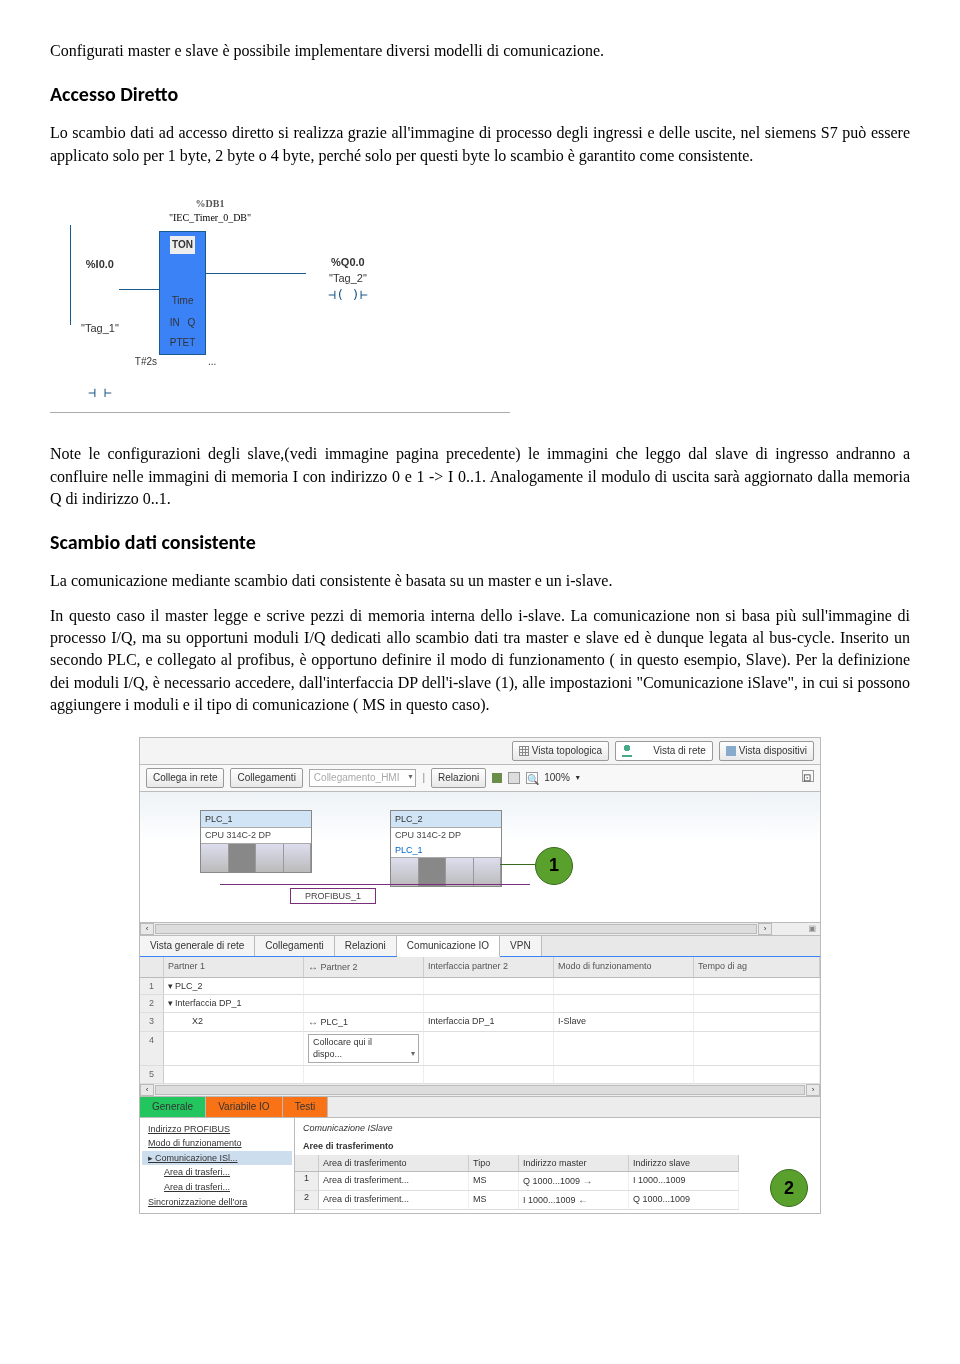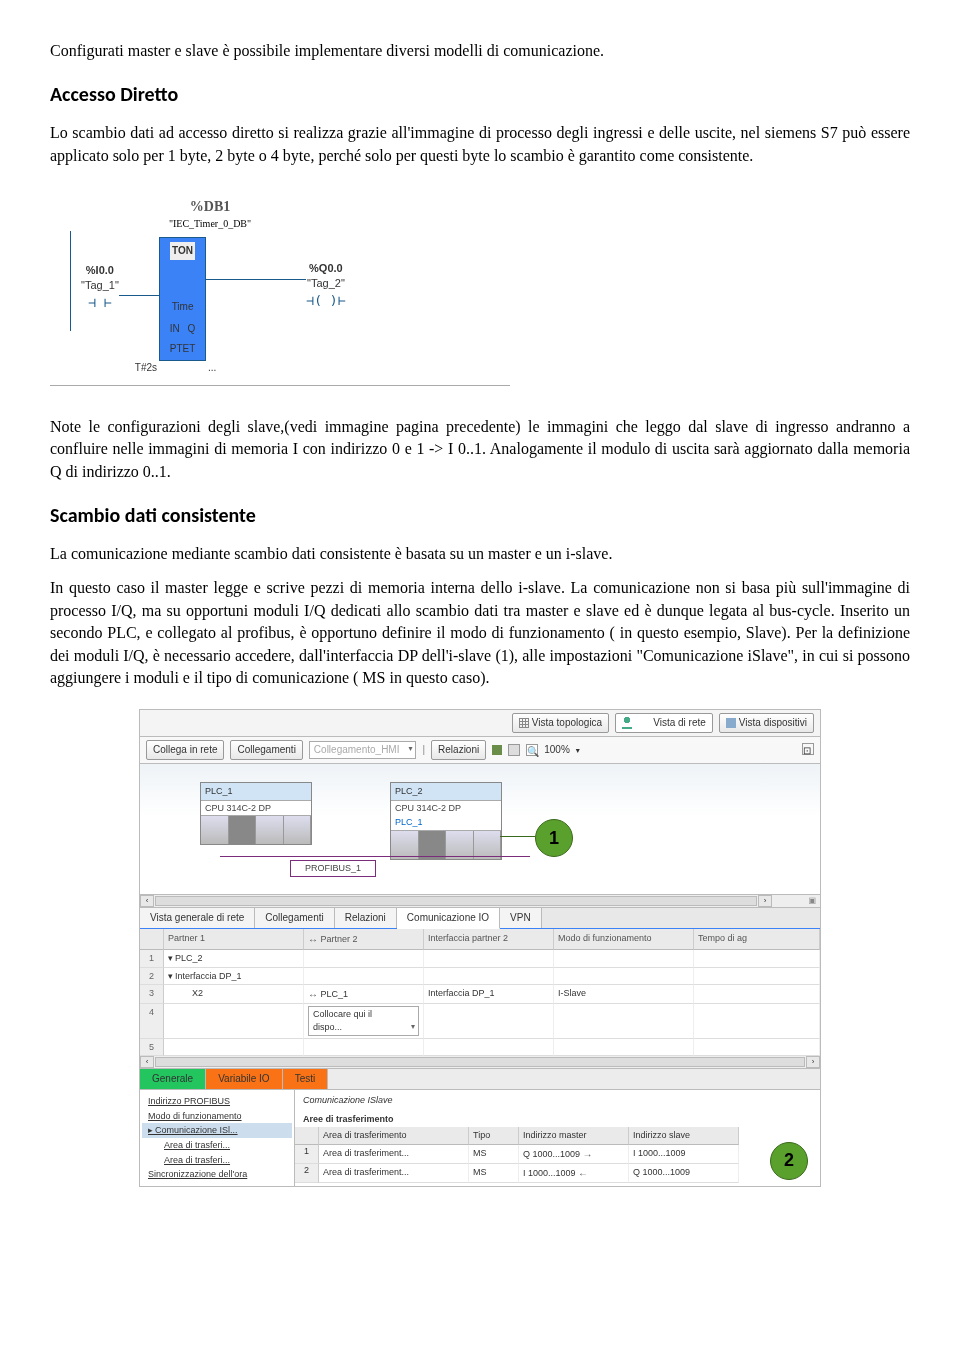--- a/index.html
+++ b/index.html
@@ -23,36 +23,36 @@
   .ladder {
     display: flex;
     align-items: flex-start;
     font-family: Arial, sans-serif;
     font-size: 11px;
     color: #333;
     position: relative;
   }
   .ladder-rail { width: 1px; background: #1a5a8a; height: 100px; margin-right: 10px; }
   .ladder-wire { height: 1px; background: #1a5a8a; width: 30px; margin-top: 50px; }
-  .ladder-contact { display: flex; flex-direction: column; align-items: center; }
+  .ladder-contact { display: flex; flex-direction: column; align-items: center; gap: 48px; }
   .ladder-contact .sym { font-family: monospace; font-size: 13px; color: #1a5a8a; }
   .ladder-block {
     border: 1px solid #1a5a8a;
     padding: 4px 10px;
     text-align: center;
     background: #3b82f6;
     position: relative;
   }
   .ladder-block .hdr { font-weight: bold; font-size: 10px; background:#eee; padding:2px 0; }
   .ladder-block .row2 { display:flex; justify-content:space-between; font-size:10px; }
   .ladder-coil {
     display: flex; flex-direction: column; align-items: center;
   }
   .ladder-coil .sym { font-family: monospace; font-size: 13px; color: #1a5a8a; }
-  .db-label { text-align: center; font-weight: bold; font-size: 14px; color: #555; }
+  .db-label { text-align: center; font-weight: bold; font-size: 10px; color: #555; }
   .screenshot {
     margin: 20px auto 0 auto;
     width: 680px;
     border: 1px solid #bbb;
     font-family: 'Segoe UI', Arial, sans-serif;
     font-size: 10px;
     color: #333;
     background: #fff;
     position: relative;
   }
@@ -239,21 +239,21 @@
             <span>PT</span>
             <span>ET</span>
           </div>
       </div>
       <div style="display:flex; justify-content:space-between; font-size:10px; padding:0 2px;">
         <span style="margin-left:-26px;">T#2s</span>
         <span style="margin-right:-12px;">...</span>
       </div>
     </div>
     <div class="ladder-wire" style="width:100px; margin-top:48px;"></div>
-    <div class="ladder-coil" style="margin-top:30px;">
+    <div class="ladder-coil" style="margin-top:30px;margin-left:22px;">
       <div style="font-weight:bold;">%Q0.0</div>
       <div>"Tag_2"</div>
       <div class="sym">⊣(&nbsp;)⊢</div>
     </div>
   </div>
 </div>
 
 <p>Note le configurazioni degli slave,(vedi immagine pagina precedente) le immagini che leggo dal slave di ingresso andranno a confluire nelle immagini di memoria I con indirizzo 0 e 1 -&gt; I 0..1. Analogamente il modulo di uscita sarà aggiornato dalla memoria Q di indirizzo 0..1.</p>
 
 <h2>Scambio dati consistente</h2>

